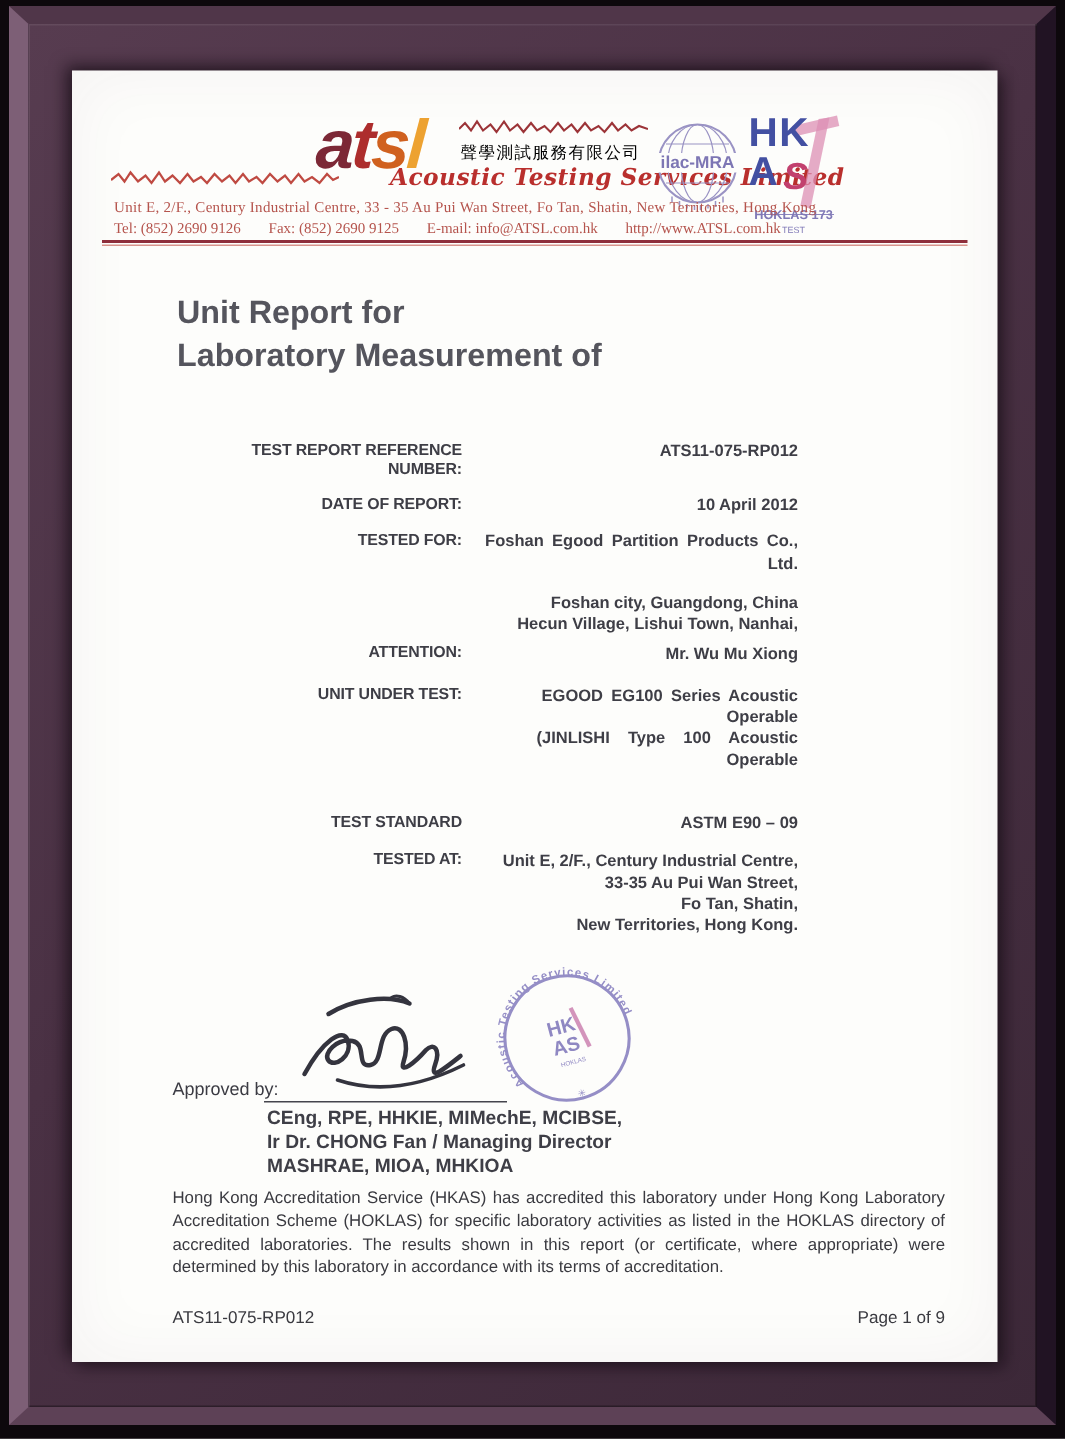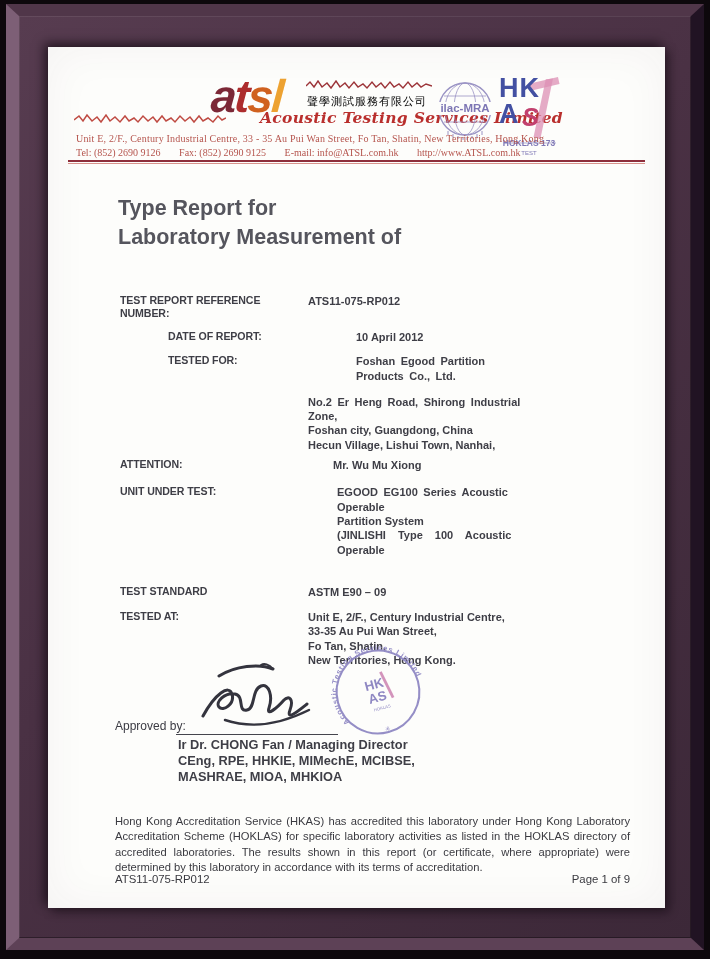--- a/index.html
+++ b/index.html
@@ -44,38 +44,38 @@
   .contact span { margin-right:16px; }
   .rule { left:20px; right:20px; top:113px; }
   .rule .r1 { height:2px; background:#8e2e3b; }
   .rule .r2 { height:1px; background:#d8938c; margin-top:1px; }
 
   
   .title { left:70px; top:147px; font-size:21.5px; font-weight:700; color:#55555d; line-height:28.5px; }
 
   
   .fields { left:72px; top:247px; width:412px; font-size:11px; font-weight:700; color:#3e3e46; }
-  .frow { display:flex; align-items:flex-start; }
+  .frow { display:flex; align-items:flex-start;text-align:right; }
   .flabel { width:188px; flex:0 0 188px; font-size:10.6px; letter-spacing:-0.1px; line-height:13px; }
   .fval { width:224px; line-height:14.3px; }
   .just1 { word-spacing:2.5px; }
   .just2 { word-spacing:9px; }
-  .mt10{margin-top:10px;margin-left:48px;} .mt12{margin-top:12px;} .mt6{margin-top:6px;gap:25px;}
+  .mt10{margin-top:10px;} .mt12{margin-top:12px;} .mt6{margin-top:6px;gap:25px;}
   .mt13{margin-top:13px;gap:29px;} .mt28{margin-top:28px;} .mt11{margin-top:11px;}
 
   
   .sig-svg { left:145px; top:612px; }
   .stamp { left:283px; top:598px; transform:rotate(-15deg); opacity:0.95; }
   .approved-by { left:67px; top:672px; font-size:12px; color:#3b3b43; }
   .sig-line { left:128px; top:687px; width:162px; border-top:1.5px solid #45454d; }
   .names { left:130px; top:690px; font-size:12.8px; font-weight:700; color:#3e3e46; line-height:16.2px; }
 
   
   .accred { left:67px; top:745px; width:515px; font-size:11.2px; line-height:15.4px;
-    color:#3a3a40; text-align:justify;margin-top:22px; }
+    color:#3a3a40; text-align:justify; }
   .note { left:67px; top:806px; font-size:11.2px; color:#3a3a40; }
   .bottom-row { left:67px; top:826px; width:515px; display:flex; justify-content:space-between;
     font-size:11.4px; color:#3a3a40; }
 
   svg text { font-family:"Liberation Sans", sans-serif; }
 </style>
 </head>
 <body>
 
 <div class="photo">
@@ -126,21 +126,21 @@
       <span>Fax: (852) 2690 9125</span>
       <span>E-mail: info@ATSL.com.hk</span>
       <span>http://www.ATSL.com.hk</span>
     </div>
     <div class="abs rule">
       <div class="r1"></div>
         <div class="r2"></div>
     </div>
 
     <div class="abs title">
-      <div>Type Report for</div>
+      <div>Unit Report for</div>
       <div>Laboratory Measurement of</div>
     </div>
 
     <div class="abs fields">
 
       <div class="frow">
         <div class="flabel">TEST REPORT REFERENCE NUMBER:</div>
         <div class="fval">
             <div>ATS11-075-RP012</div>
           </div>
@@ -156,38 +156,36 @@
       <div class="frow mt10">
         <div class="flabel">TESTED FOR:</div>
         <div class="fval">
             <div class="just1">Foshan Egood Partition Products Co., Ltd.</div>
           </div>
       </div>
 
       <div class="frow mt12">
         <div class="flabel"></div>
         <div class="fval">
-          <div class="just1">No.2 Er Heng Road, Shirong Industrial Zone,</div>
           <div>Foshan city, Guangdong, China</div>
           <div>Hecun Village, Lishui Town, Nanhai,</div>
         </div>
       </div>
 
       <div class="frow mt6">
         <div class="flabel">ATTENTION:</div>
         <div class="fval">
             <div>Mr. Wu Mu Xiong</div>
           </div>
       </div>
 
       <div class="frow mt13">
         <div class="flabel">UNIT UNDER TEST:</div>
         <div class="fval">
           <div class="just1">EGOOD EG100 Series Acoustic Operable</div>
-          <div>Partition System</div>
           <div class="just2">(JINLISHI Type 100 Acoustic Operable</div>
         </div>
       </div>
 
       <div class="frow mt28">
         <div class="flabel">TEST STANDARD</div>
         <div class="fval">
             <div>ASTM E90 – 09</div>
           </div>
       </div>
@@ -221,22 +219,22 @@
       <text x="50" y="93" text-anchor="middle" font-size="7" fill="#9089c4">✳</text>
       <line x1="58" y1="30" x2="64" y2="60" stroke="#c674a8" stroke-width="3" opacity="0.8"></line>
       <text x="48" y="46" text-anchor="middle" font-size="14" font-weight="900" fill="#8a82c0">HK</text>
       <text x="48" y="60" text-anchor="middle" font-size="14" font-weight="900" fill="#8a82c0">AS</text>
       <text x="50" y="69" text-anchor="middle" font-size="4.5" fill="#8a82c0">HOKLAS</text>
     </svg>
 
     <div class="abs approved-by">Approved by:</div>
     <div class="abs sig-line"></div>
     <div class="abs names">
+      <div>CEng, RPE, HHKIE, MIMechE, MCIBSE,</div>
       <div>Ir Dr. CHONG Fan / Managing Director</div>
-      <div>CEng, RPE, HHKIE, MIMechE, MCIBSE,</div>
       <div>MASHRAE, MIOA, MHKIOA</div>
     </div>
 
     <div class="abs accred">Hong Kong Accreditation Service (HKAS) has accredited this laboratory under Hong Kong Laboratory Accreditation Scheme (HOKLAS) for specific laboratory activities as listed in the HOKLAS directory of accredited laboratories. The results shown in this report (or certificate, where appropriate) were determined by this laboratory in accordance with its terms of accreditation.</div>
     <div class="abs bottom-row">
       <span>ATS11-075-RP012</span>
       <span>Page 1 of 9</span>
     </div>
 
   </div>

